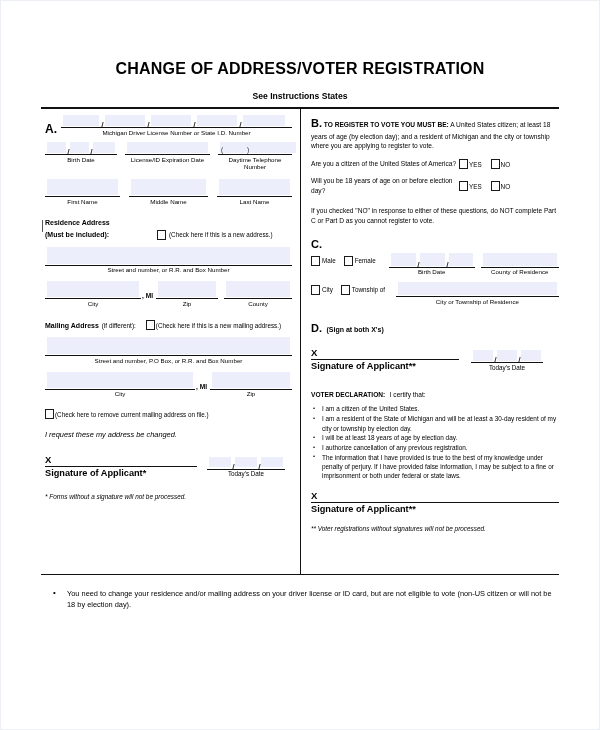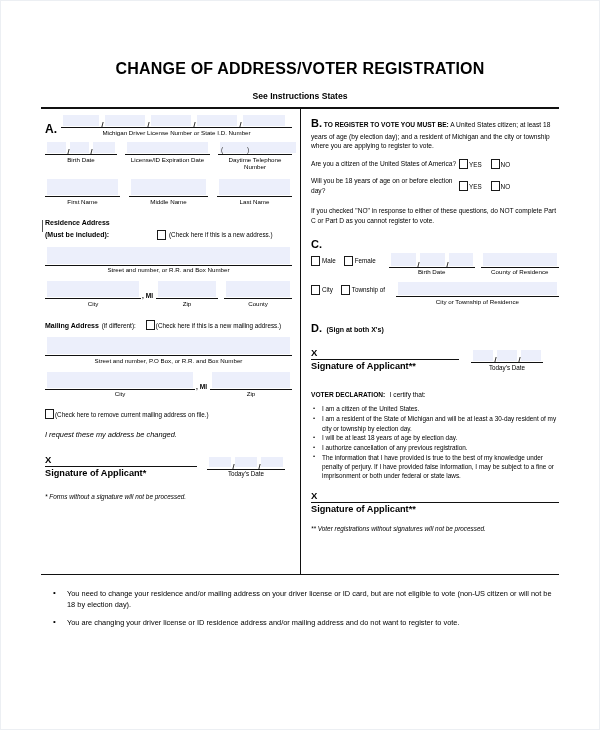--- a/index.html
+++ b/index.html
@@ -377,17 +377,16 @@
 
       <div class="small-it" style="margin-top:11px;">** Voter registrations without signatures will not be processed.</div>
     </div>
   </div>
 
   <div class="rule-mid"></div>
 
   <div class="footer">
     <ul class="flist">
       <li>You need to change your residence and/or mailing address on your driver license or ID card, but are not eligible to vote (non-US citizen or will not be 18 by election day).</li>
-      <li>You are changing your driver license or ID residence address and/or mailing address and do not want to register to vote.</li>
     </ul>
   </div>
 
 </div>
 
 </body></html>

